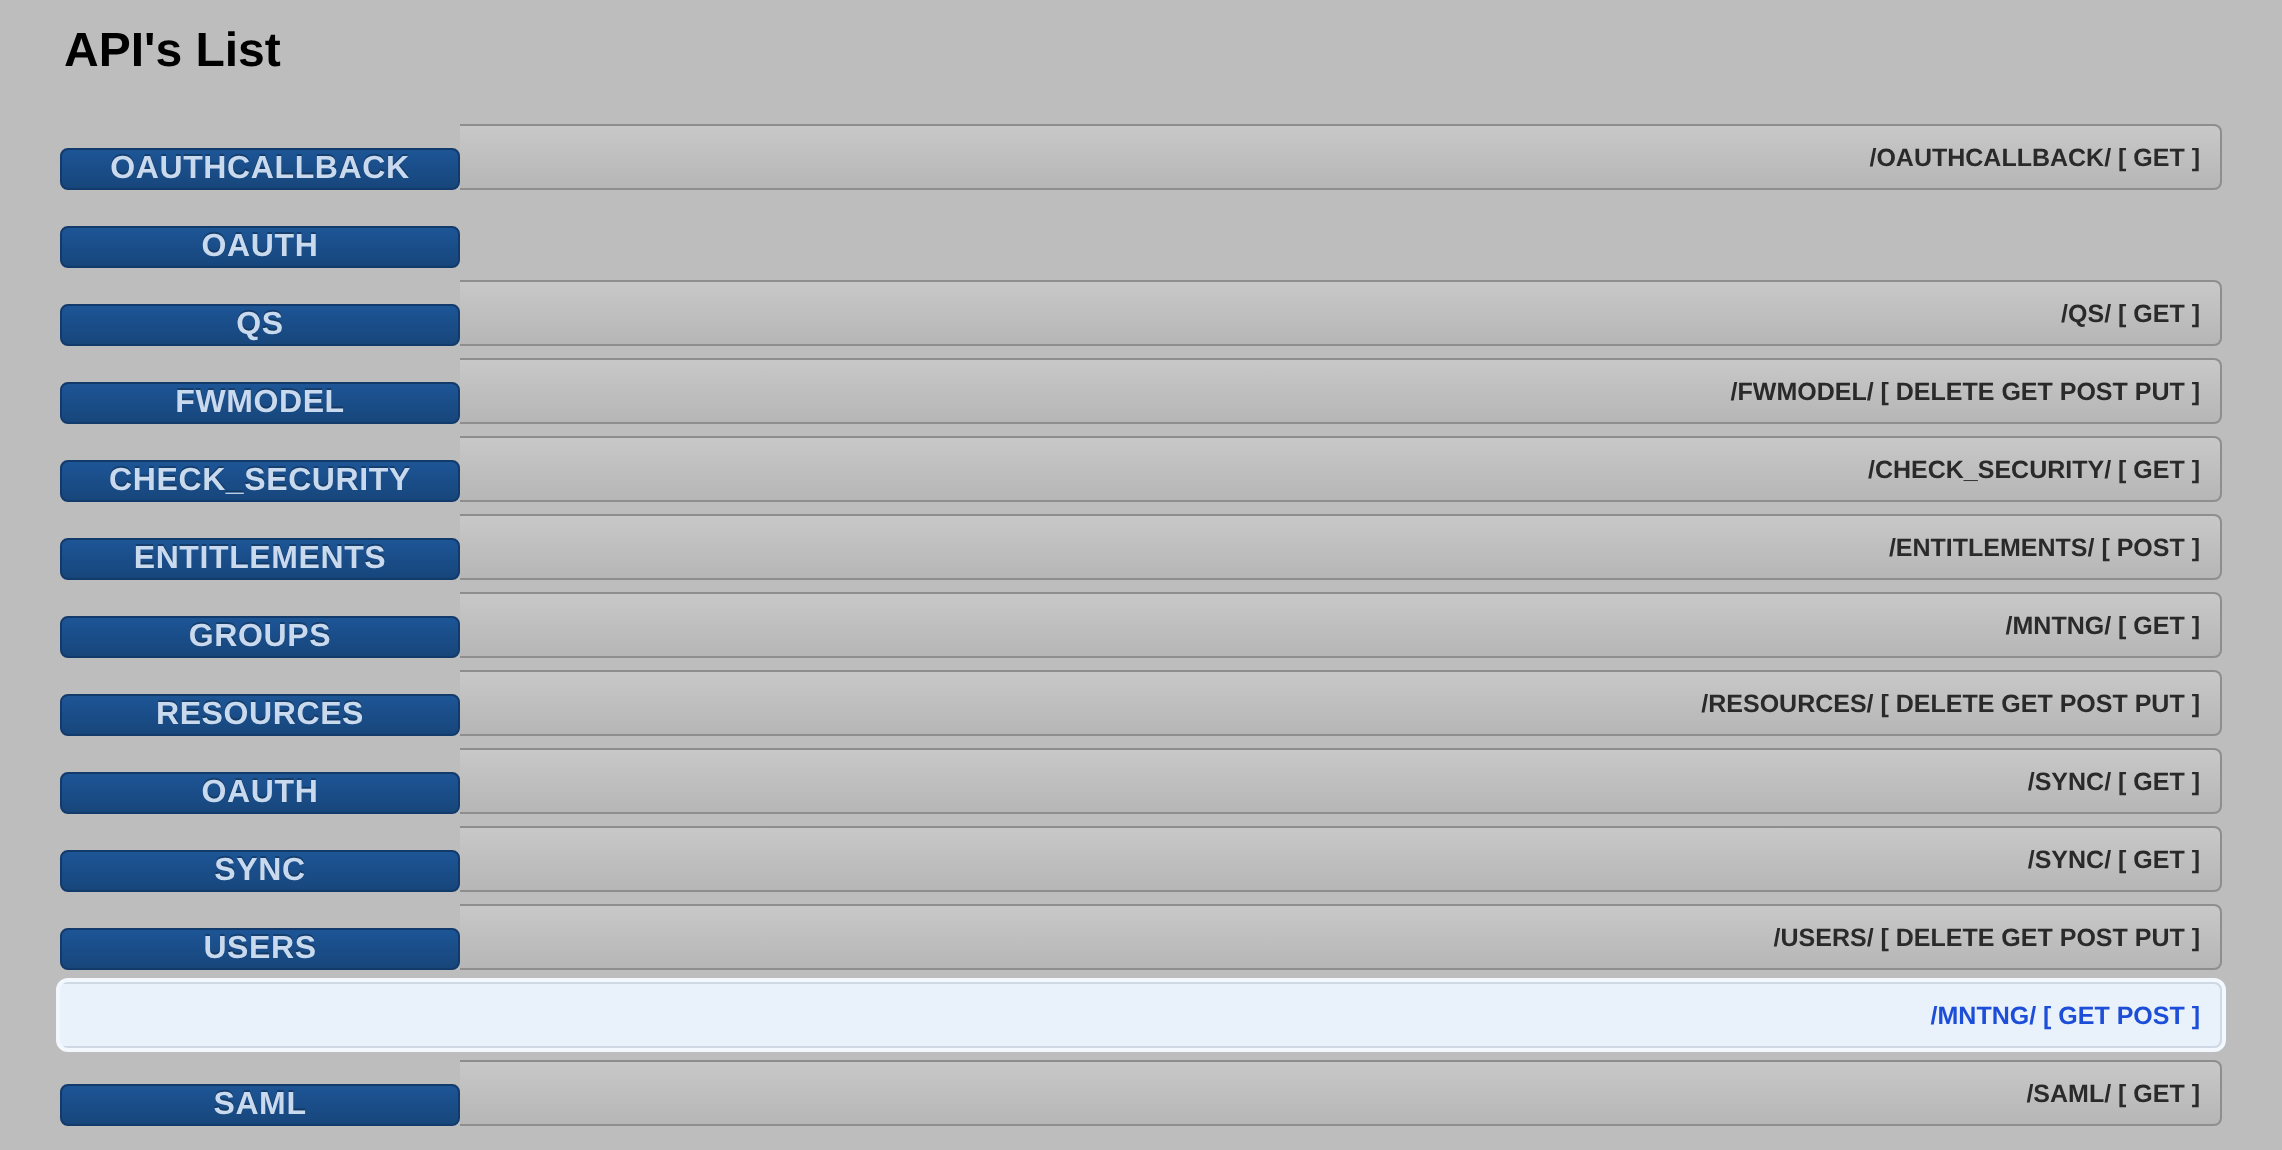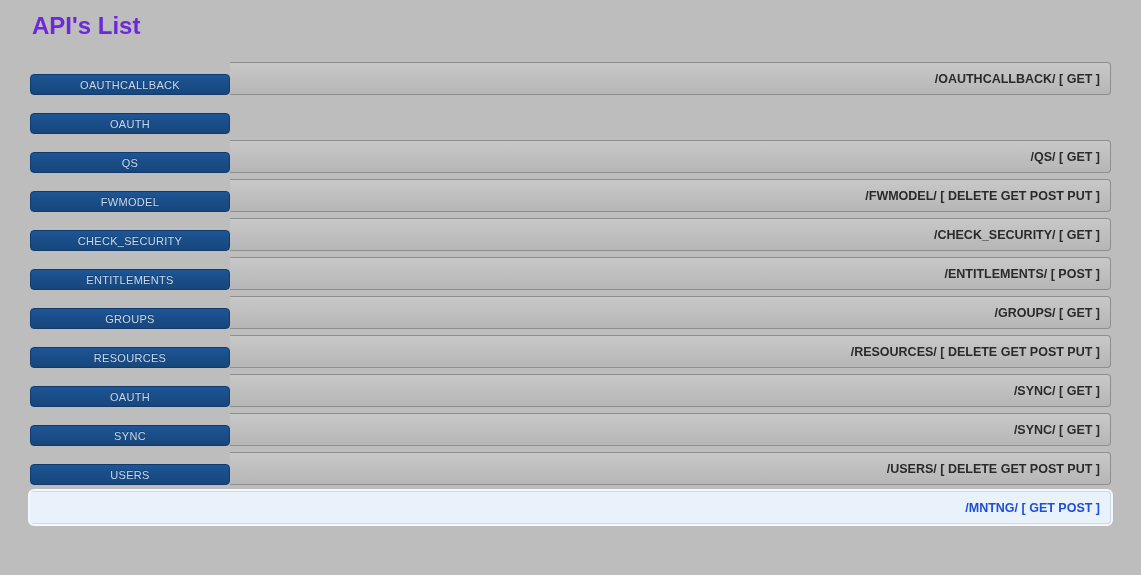--- a/index.html
+++ b/index.html
@@ -11,41 +11,41 @@
     width: 1141px;
   }
   .page {
     padding: 12px 30px 20px 30px;
     box-sizing: border-box;
   }
   h1.title {
     font-size: 24px;
     font-weight: 700;
     margin: 0 0 22px 2px;
-    color: #6d28d9;
+    color: #000000;
   }
   .api-list {
     display: flex;
     flex-direction: column;
     gap: 6px;
   }
   .api-row {
     display: flex;
     align-items: stretch;
     height: 33px;
     border-radius: 4px;
   }
   .api-row .badge {
     width: 200px;
     flex: 0 0 200px;
     border: 1px solid #123a6b;
     border-radius: 4px;
     color: #c9d9ee;
-    font-size: 11px;
-    font-weight: 400;
+    font-size: 16px;
+    font-weight: 700;
     letter-spacing: 0.3px;
     display: flex;
     align-items: center;
     justify-content: center;
     box-sizing: border-box;
     background: linear-gradient(to bottom, #1d5596 0%, #17467b 100%);
     text-shadow: 0 -1px 0 rgba(0,0,0,0.25);
     margin-top: 12px;
   }
   .api-row .pathcell {
@@ -120,21 +120,21 @@
       </div>
       <div class="api-row">
         <div class="badge">ENTITLEMENTS</div>
         <div class="pathcell">
           <span class="path-text">/ENTITLEMENTS/ [ POST ]</span>
         </div>
       </div>
       <div class="api-row">
         <div class="badge">GROUPS</div>
         <div class="pathcell">
-          <span class="path-text">/GROUPS/ [ GET ]</span>
+          <span class="path-text">/MNTNG/ [ GET ]</span>
         </div>
       </div>
       <div class="api-row">
         <div class="badge">RESOURCES</div>
         <div class="pathcell">
           <span class="path-text">/RESOURCES/ [ DELETE GET POST PUT ]</span>
         </div>
       </div>
       <div class="api-row">
         <div class="badge">OAUTH</div>
@@ -152,14 +152,20 @@
         <div class="badge">USERS</div>
         <div class="pathcell">
           <span class="path-text">/USERS/ [ DELETE GET POST PUT ]</span>
         </div>
       </div>
       <div class="api-row selected">
         <div class="pathcell">
           <span class="path-text">/MNTNG/ [ GET POST ]</span>
         </div>
       </div>
+      <div class="api-row">
+        <div class="badge">SAML</div>
+        <div class="pathcell">
+          <span class="path-text">/SAML/ [ GET ]</span>
+        </div>
+      </div>
     </div>
 </div>
 
 </body></html>

